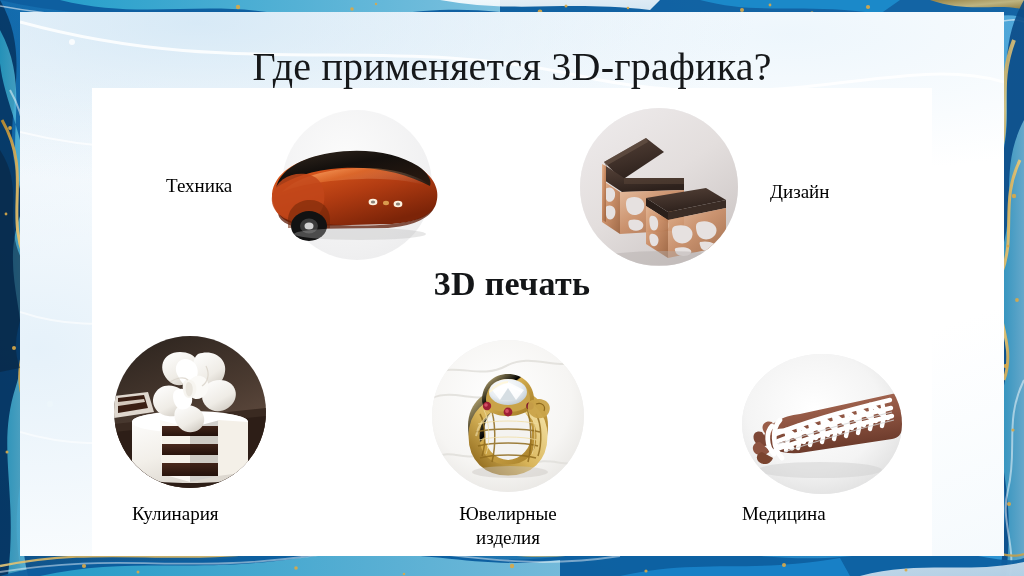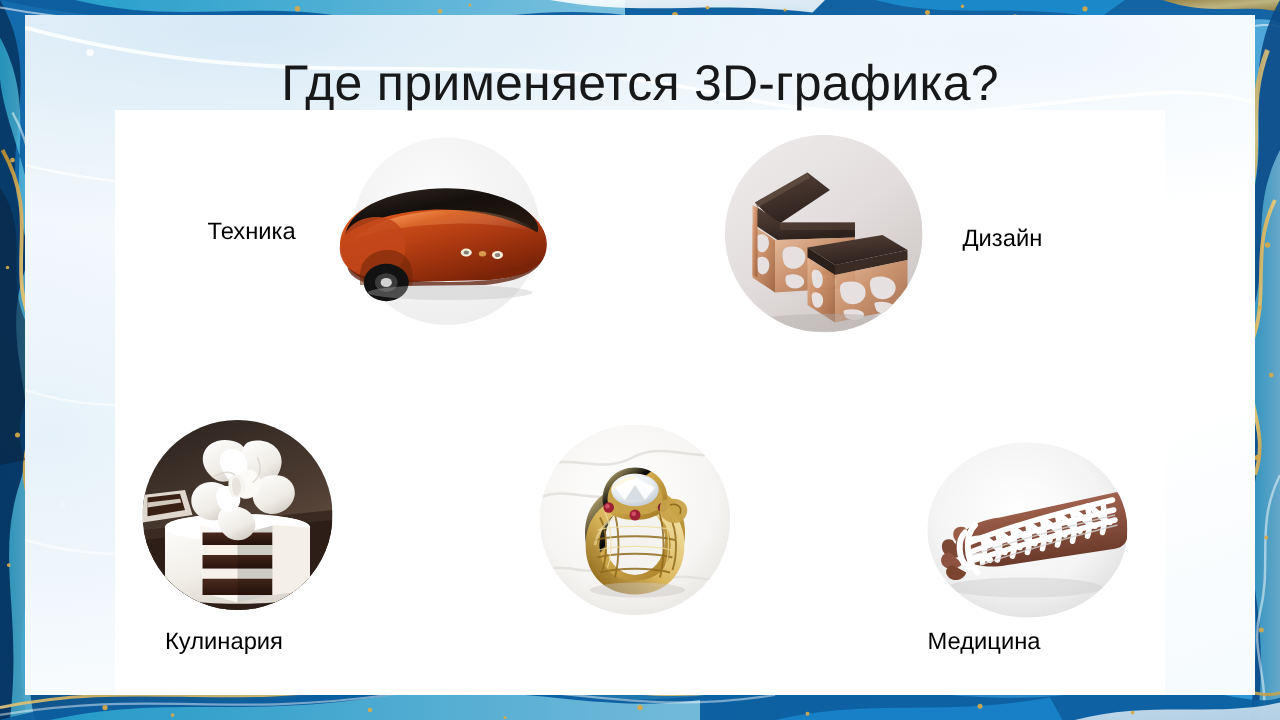--- a/index.html
+++ b/index.html
@@ -14,20 +14,21 @@
     font-family: "Liberation Sans", "DejaVu Sans", sans-serif;
   }
 
   
   .slide {
     position: relative;
     width: 1024px;
     height: 576px;
     overflow: hidden;
     background: #ffffff;
+    font-family: Liberation Serif, serif;
   }
 
   
   .marble-frame {
     position: absolute;
     inset: 0;
     overflow: hidden;
   }
   .marble-frame svg {
     display: block;
@@ -247,20 +248,21 @@
       <circle cx="52" cy="30" r="3" fill="#ffffff" opacity="0.8"></circle>
       <circle cx="96" cy="470" r="4" fill="#eef6fb" opacity="0.9"></circle>
       <circle cx="30" cy="392" r="3" fill="#eef6fb" opacity="0.8"></circle>
     </svg>
   </div>
 
   <div class="slide-title">Где применяется 3D-графика?</div>
 
   <div class="content-card">
 
+    <div class="center-heading">3D печать</div>
 
     <div class="photo photo-car p-car">
       <div class="circ-clipbase"></div>
       <svg viewBox="0 0 178 150" aria-hidden="true">
         <defs>
           <linearGradient id="carBody" x1="0" y1="0" x2="0.6" y2="1">
             <stop offset="0%" stop-color="#f0803a"></stop>
             <stop offset="28%" stop-color="#d8561c"></stop>
             <stop offset="62%" stop-color="#b23c12"></stop>
             <stop offset="100%" stop-color="#7c2408"></stop>
@@ -512,20 +514,24 @@
         <path d="M100,60 C112,56 122,64 116,74 C110,82 98,78 96,70 C95,64 97,61 100,60 Z" fill="#c9a349" opacity="0.95"></path>
         <path d="M104,64 C110,62 114,66 112,71" stroke="#8f6a1d" stroke-width="1.2" fill="none"></path>
 
         <path d="M58,52 C62,46 70,42 76,42" stroke="#fff6d8" stroke-width="2" fill="none" opacity="0.9"></path>
         <path d="M44,96 C46,86 52,78 60,74" stroke="#f7e7b2" stroke-width="2" fill="none" opacity="0.55"></path>
 
         <ellipse cx="78" cy="132" rx="38" ry="6" fill="#c9c6c0" opacity="0.45"></ellipse>
       </svg>
     </div>
 
+    <div class="label l-jewel multiline">
+      <span>Ювелирные</span><br>
+      <span>изделия</span>
+    </div>
 
     <div class="photo p-med">
       <svg viewBox="0 0 160 140" aria-hidden="true">
         <defs>
           <radialGradient id="medBg" cx="0.45" cy="0.4" r="0.7">
             <stop offset="0%" stop-color="#ffffff"></stop>
             <stop offset="60%" stop-color="#f4f4f4"></stop>
             <stop offset="100%" stop-color="#dcdcdc"></stop>
           </radialGradient>
           <linearGradient id="skin" x1="0" y1="0" x2="0.3" y2="1">

